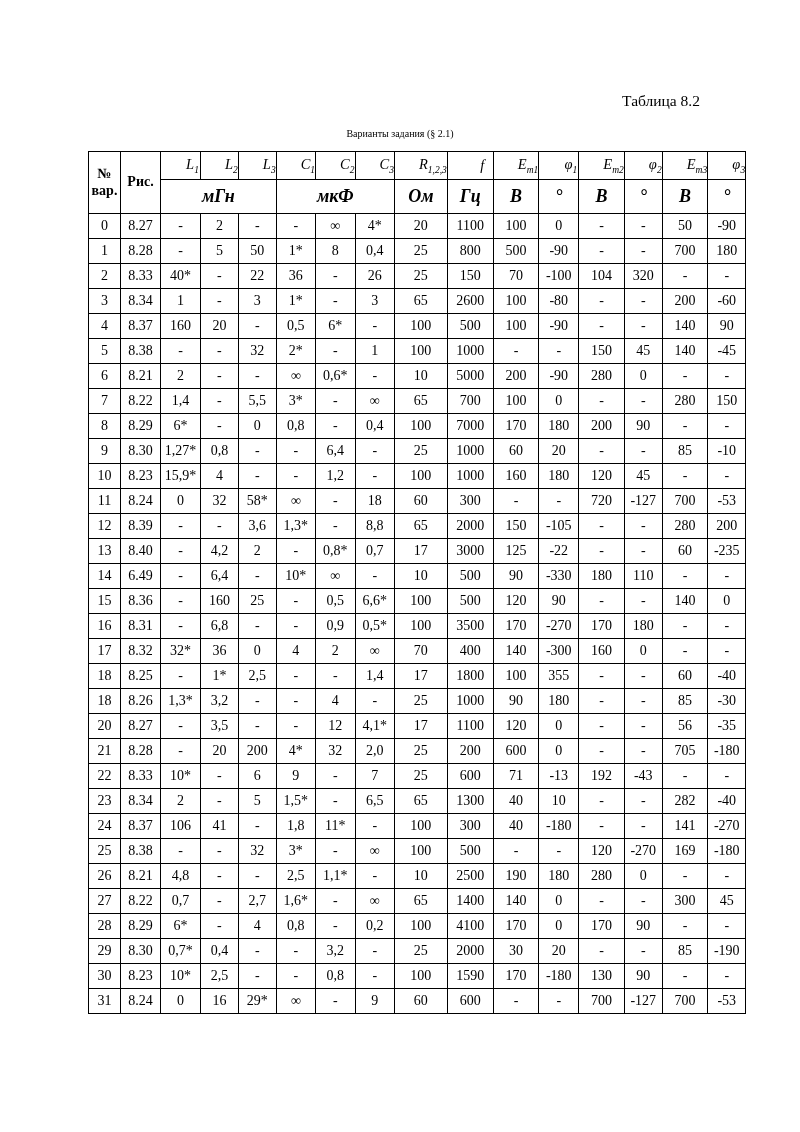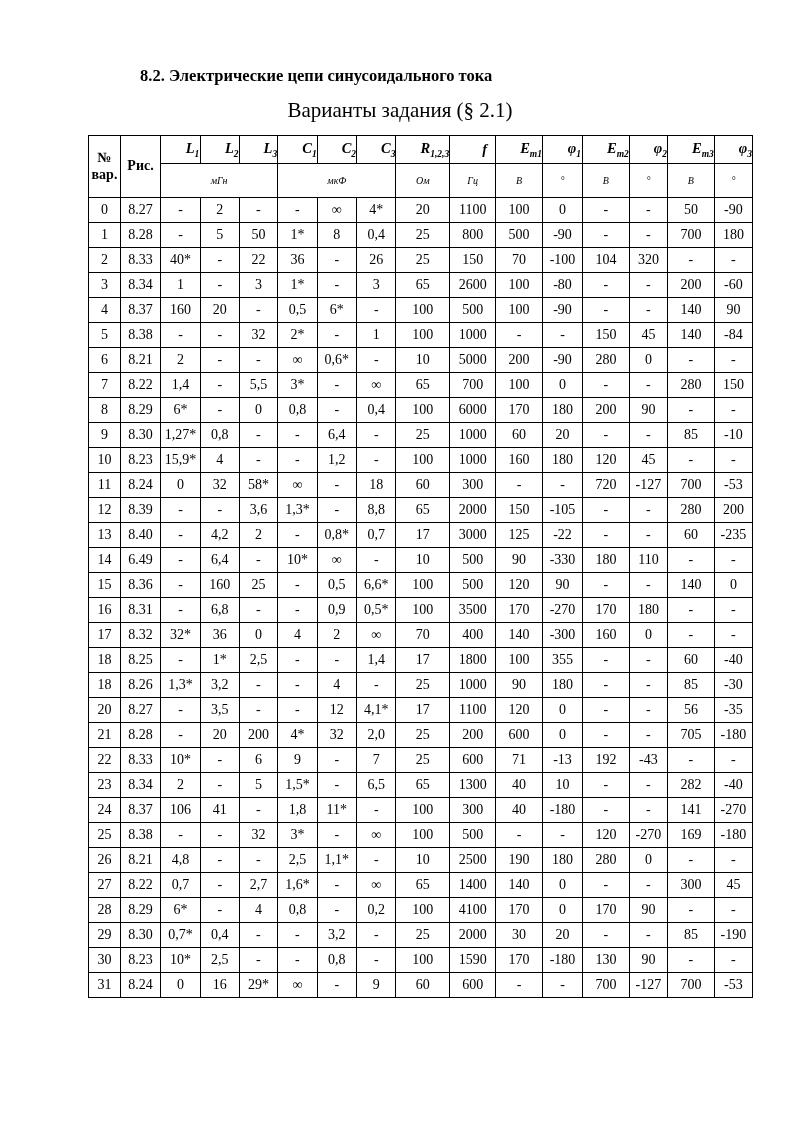--- a/index.html
+++ b/index.html
@@ -11,44 +11,44 @@
   .page { padding-top: 66px; }
   .section-title {
     font-size: 16.5px; font-weight: bold;
     margin: 0 0 0 140px;
   }
   .table-label {
     font-size: 15.5px; text-align: right;
     margin: 26px 100px 0 0;
   }
   .table-caption {
-    font-size: 21px; text-align: center;
-    margin: 12px 0 12px 0;
+    font-size: 10px; text-align: center;
+    margin: 18px 0 12px 0;
   }
   table.variants {
     border-collapse: collapse;
     margin-left: 88px;
     table-layout: fixed;
   }
   .variants th, .variants td {
     border: 1px solid #000;
     text-align: center; vertical-align: middle;
     padding: 0; white-space: nowrap; overflow: hidden;
   }
   .variants td { font-size: 14px; height: 24px; font-weight: normal; }
   th.hdr-plain { font-size: 14px; font-weight: bold; line-height: 1.2; }
-  th.hdr-sym { font-size: 14.5px; font-weight: bold; font-style: italic; height: 27px; padding-left: 24px; }
+  th.hdr-sym { font-size: 14.5px; font-weight: normal; font-style: italic; height: 27px; padding-left: 24px; }
   th.hdr-sym sub { font-size: 9.5px; font-style: italic; }
-  th.hdr-unit { font-size: 10px; font-style: italic; font-weight: normal; height: 33px; }
+  th.hdr-unit { font-size: 18px; font-style: italic; font-weight: bold; height: 33px; }
 </style>
 </head>
 <body>
 
 <div class="page">
-  <div class="section-title">8.2. Электрические цепи синусоидального тока</div>
+  <div class="table-label">Таблица 8.2</div>
   <div class="table-caption">Варианты задания (§ 2.1)</div>
   <table class="variants">
     <colgroup>
         <col style="width: 32px;">
         <col style="width: 40px;">
         <col style="width: 40px;">
         <col style="width: 36px;">
         <col style="width: 36px;">
         <col style="width: 34px;">
         <col style="width: 36px;">
@@ -197,21 +197,21 @@
           <td>2*</td>
           <td>-</td>
           <td>1</td>
           <td>100</td>
           <td>1000</td>
           <td>-</td>
           <td>-</td>
           <td>150</td>
           <td>45</td>
           <td>140</td>
-          <td>-84</td>
+          <td>-45</td>
         </tr>
         <tr>
           <td>6</td>
           <td>8.21</td>
           <td>2</td>
           <td>-</td>
           <td>-</td>
           <td>∞</td>
           <td>0,6*</td>
           <td>-</td>
@@ -245,21 +245,21 @@
         <tr>
           <td>8</td>
           <td>8.29</td>
           <td>6*</td>
           <td>-</td>
           <td>0</td>
           <td>0,8</td>
           <td>-</td>
           <td>0,4</td>
           <td>100</td>
-          <td>6000</td>
+          <td>7000</td>
           <td>170</td>
           <td>180</td>
           <td>200</td>
           <td>90</td>
           <td>-</td>
           <td>-</td>
         </tr>
         <tr>
           <td>9</td>
           <td>8.30</td>

